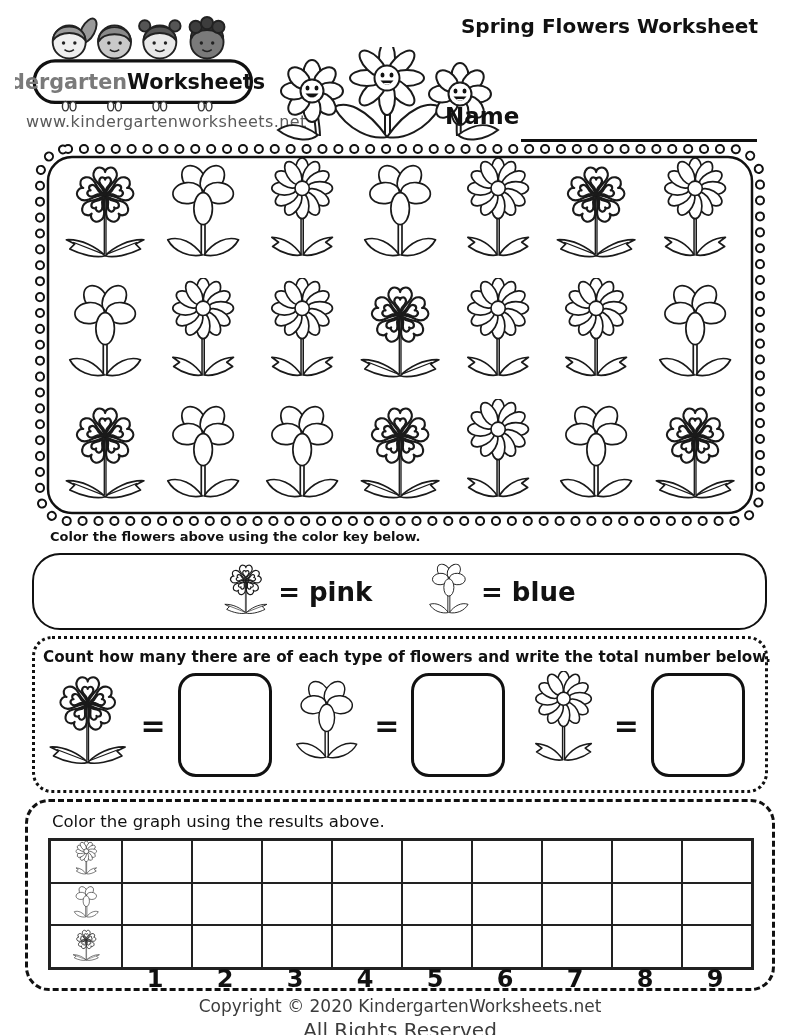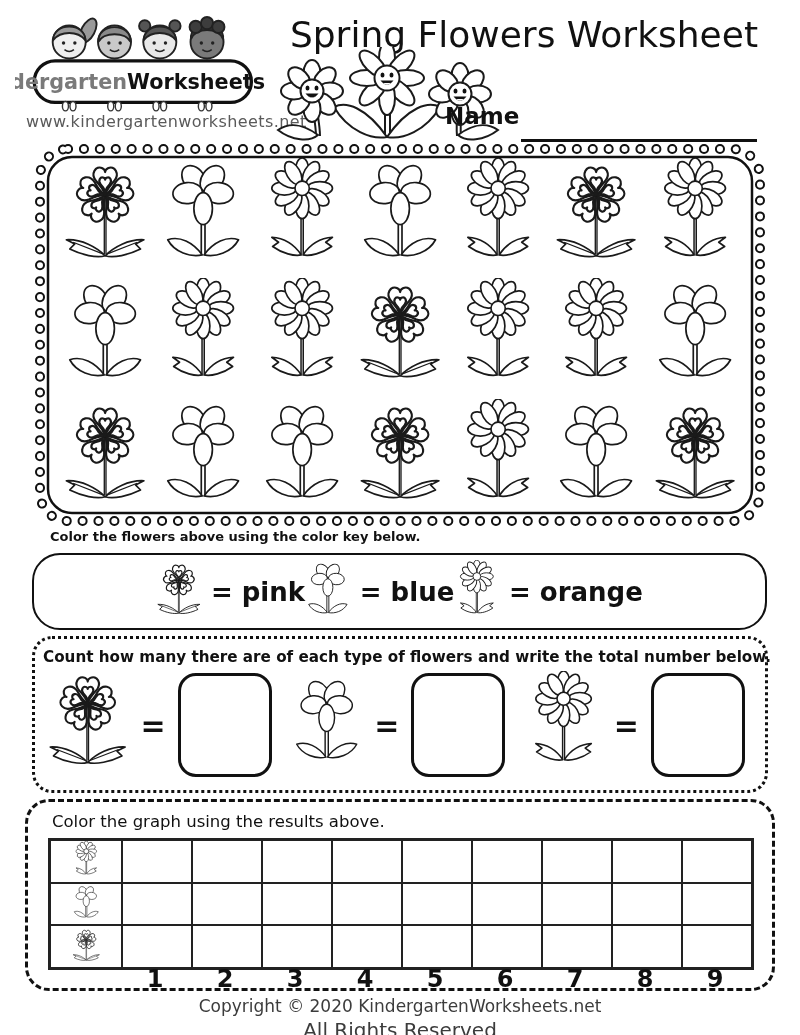--- a/index.html
+++ b/index.html
@@ -5,39 +5,39 @@
   html,body{margin:0;padding:0;}
   body{
     width:800px;height:1035px;position:relative;background:#fff;color:#111;
     font-family:"DejaVu Sans","Liberation Sans",sans-serif;overflow:hidden;
   }
   .abs{position:absolute;}
 
   
   #logo-svg{left:15px;top:8px;width:250px;height:118px;}
   #www-line{left:26px;top:112px;font-size:16px;color:#5a5a5a;letter-spacing:.4px;}
-  #page-title{right:42px;top:14px;font-size:36px;font-weight:400;white-space:nowrap;}
+  #page-title{right:42px;top:14px;font-size:20px;font-weight:700;white-space:nowrap;}
   #trio-svg{left:260px;top:47px;width:260px;height:96px;}
   #name-label{left:445px;top:103px;font-size:23px;font-weight:600;}
   #name-line{left:521px;top:101px;width:236px;height:38px;border-bottom:3px solid #111;}
 
   
   #main-box-svg{left:32px;top:141px;width:736px;height:388px;}
   #flower-grid{
     left:56px;top:155px;width:688px;height:362px;
     display:grid;grid-template-columns:repeat(7,1fr);grid-template-rows:repeat(3,1fr);
   }
   .cell{display:flex;align-items:flex-end;justify-content:center;}
   .cell .fl{height:118px;width:auto;}
 
   
   #instr-color{left:50px;top:529px;font-size:13px;font-weight:600;white-space:nowrap;}
   #key-box{
     left:32px;top:553px;width:731px;height:73px;border:2.5px solid #111;border-radius:28px;
-    display:flex;align-items:center;justify-content:center;
+    display:flex;align-items:center;justify-content:center;gap:54px;
   }
   .key-item{display:flex;align-items:center;gap:9px;}
   .key-fl{height:64px;width:auto;}
   .key-label{font-size:26px;font-weight:600;white-space:nowrap;}
 
   
   #count-box{
     left:32px;top:636px;width:730px;height:151px;
     border:3px dotted #111;border-radius:20px;
   }
@@ -372,26 +372,20 @@
         <use href="#sym-pansy"></use>
       </svg>
     <span class="key-label">= pink</span>
   </div>
   <div class="key-item">
     <svg class="key-fl" viewBox="0 0 100 140">
         <use href="#sym-blue"></use>
       </svg>
     <span class="key-label">= blue</span>
   </div>
-  <div class="key-item">
-    <svg class="key-fl" viewBox="0 0 100 140">
-        <use href="#sym-daisy"></use>
-      </svg>
-    <span class="key-label">= orange</span>
-  </div>
 </div>
 
 <div id="count-box" class="abs">
   <div id="count-instr">Count how many there are of each type of flowers and write the total number below.</div>
   <div id="count-row">
     <div class="count-item">
       <svg class="cnt-pansy" viewBox="0 0 100 140">
           <use href="#sym-pansy"></use>
         </svg>
       <span class="eq">=</span>

